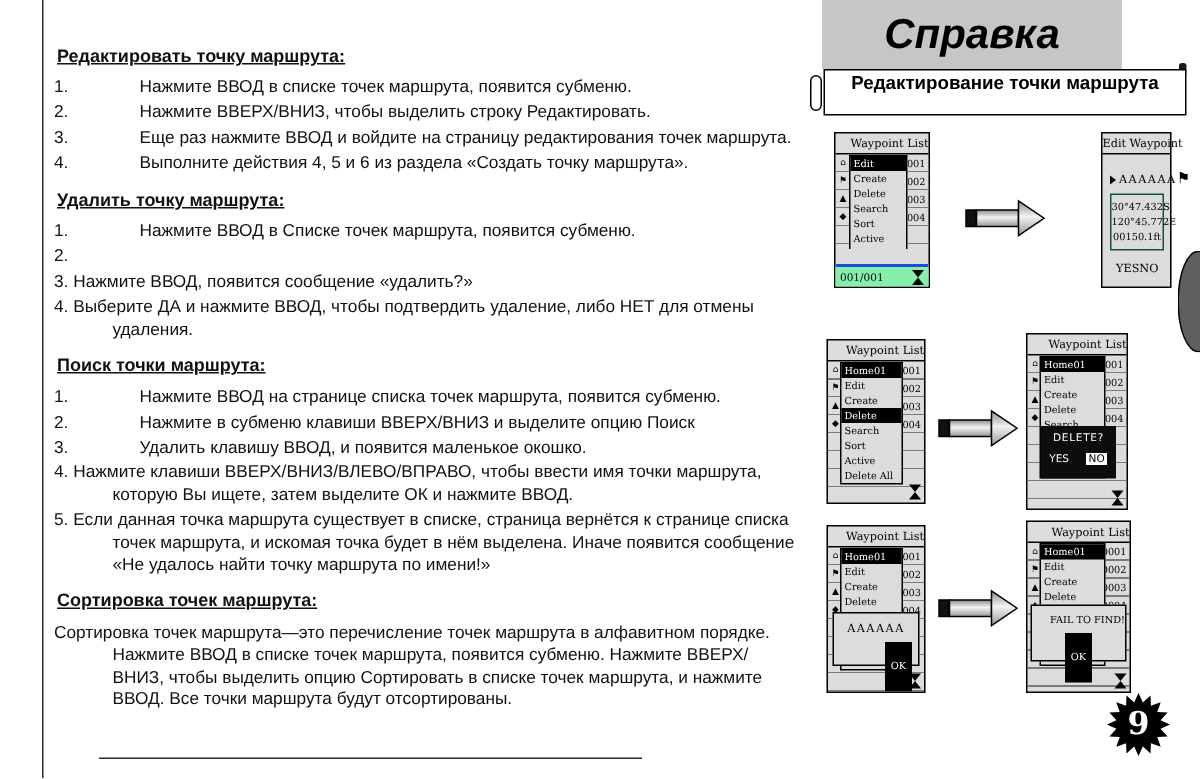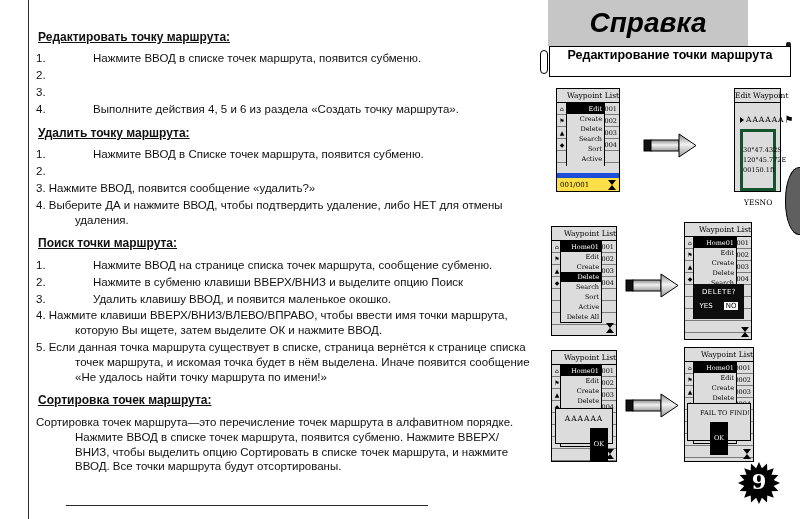--- a/index.html
+++ b/index.html
@@ -47,40 +47,40 @@
   .screen { position:absolute; background:#dcdcdc; border:1px solid #000; box-sizing:border-box;
             font-family:"DejaVu Serif", serif; color:#000; }
   .sc-title { height:13px; line-height:13px; text-align:right; font-size:7.5px;
               border-bottom:1px solid #000; white-space:nowrap; }
   .sc-body { position:relative; height:calc(100% - 14px); overflow:hidden;
              background-image:repeating-linear-gradient(#0000 0 11px, #7a7a7a 11px 12px); }
   .icons { position:absolute; left:1px; top:0; width:8px; font-family:"DejaVu Sans", sans-serif;
            font-size:6px; line-height:12px; text-align:center; }
   .nums { position:absolute; right:2px; top:0; font-size:6.5px; line-height:12px; text-align:right; }
   .nums div { height:12px; }
-  .menu { position:absolute; background:#dcdcdc; border:1px solid #000;text-align:right; }
+  .menu { position:absolute; background:#dcdcdc; border:1px solid #000; }
   .menu .mi { height:10px; line-height:10px; padding:0 2px; font-size:6.5px; white-space:nowrap; }
   .menu .mi.inv { background:#000; color:#fff; }
-  .sc-foot { position:absolute; left:0; right:0; bottom:0; height:13px; border-top:5px solid #1d4ed8;
-             background:#fde047; font-size:7px; line-height:12px; padding:0 3px; display:flex;
+  .sc-foot { position:absolute; left:0; right:0; bottom:0; height:13px; border-top:2px solid #1d4ed8;
+             background:#86efac; font-size:7px; line-height:12px; padding:0 3px; display:flex;
              justify-content:space-between; align-items:center;text-align:right; }
   .hg { display:inline-block; position:relative; width:8px; height:10px; }
   .hg::before { content:""; position:absolute; top:0; left:0; border-left:4px solid transparent;
                 border-right:4px solid transparent; border-top:5px solid #000; }
   .hg::after  { content:""; position:absolute; bottom:0; left:0; border-left:4px solid transparent;
                 border-right:4px solid transparent; border-bottom:5px solid #000; }
   .hg-abs { position:absolute; right:2px; bottom:2px; }
 
   
   .ed-name { display:flex; align-items:center; margin:11px 4px 0 5px; font-size:7.5px; letter-spacing:1px; }
   .ed-cursor { width:0; height:0; border-top:3px solid transparent; border-bottom:3px solid transparent;
                border-left:4px solid #000; margin-right:2px; }
   .ed-flag { margin-left:auto; font-family:"DejaVu Sans", sans-serif; font-size:10px; letter-spacing:0; }
-  .ed-box { border:3px solid #14532d; margin:4px 4px 0 5px; text-align:center; font-size:6.5px;
-            line-height:1.55; padding:13px 0; }
+  .ed-box { border:1px solid #14532d; margin:4px 4px 0 5px; text-align:center; font-size:6.5px;
+            line-height:1.55; padding:3px 0; }
   .ed-foot { display:flex; justify-content:space-between; padding:0 9px; margin-top:7px; font-size:7.5px; }
 
   
   .dlg { position:absolute; left:9px; top:47px; width:50px; height:35px; background:#0d0d0d; color:#fff;
          text-align:center; font-family:"DejaVu Sans", sans-serif; font-size:7px; z-index:3; }
   .dlg .msg { margin-top:4px; letter-spacing:0.5px; }
   .dlg .opts { display:flex; justify-content:space-around; margin-top:6px; }
   .dlg .inv { background:#fff; color:#000; padding:0 2px; }
 
   
@@ -100,23 +100,25 @@
 
   <div class="textcol">
 
     <div class="sec-head">Редактировать точку маршрута:</div>
     <div class="li">
       <span class="num">1.</span>
       <span class="txt">Нажмите ВВОД в списке точек маршрута, появится субменю.</span>
     </div>
     <div class="li">
       <span class="num">2.</span>
+      <span class="txt">Нажмите ВВЕРХ/ВНИЗ, чтобы выделить строку Редактировать.</span>
     </div>
     <div class="li">
       <span class="num">3.</span>
+      <span class="txt">Еще раз нажмите ВВОД и войдите на страницу редактирования точек маршрута.</span>
     </div>
     <div class="li">
       <span class="num">4.</span>
       <span class="txt">Выполните действия 4, 5 и 6 из раздела «Создать точку маршрута».</span>
     </div>
 
     <div class="sec-head">Удалить точку маршрута:</div>
     <div class="li">
       <span class="num">1.</span>
       <span class="txt">Нажмите ВВОД в Списке точек маршрута, появится субменю.</span>
@@ -129,21 +131,21 @@
       <span>Нажмите ВВОД, появится сообщение «удалить?»</span>
     </div>
     <div class="liflow">
       <span>4.</span>
       <span>Выберите ДА и нажмите ВВОД, чтобы подтвердить удаление, либо НЕТ для отмены удаления.</span>
     </div>
 
     <div class="sec-head">Поиск точки маршрута:</div>
     <div class="li">
       <span class="num">1.</span>
-      <span class="txt">Нажмите ВВОД на странице списка точек маршрута, сообщение субменю.</span>
+      <span class="txt">Нажмите ВВОД на странице списка точек маршрута, появится субменю.</span>
     </div>
     <div class="li">
       <span class="num">2.</span>
       <span class="txt">Нажмите в субменю клавиши ВВЕРХ/ВНИЗ и выделите опцию Поиск</span>
     </div>
     <div class="li">
       <span class="num">3.</span>
       <span class="txt">Удалить клавишу ВВОД, и появится маленькое окошко.</span>
     </div>
     <div class="liflow">

